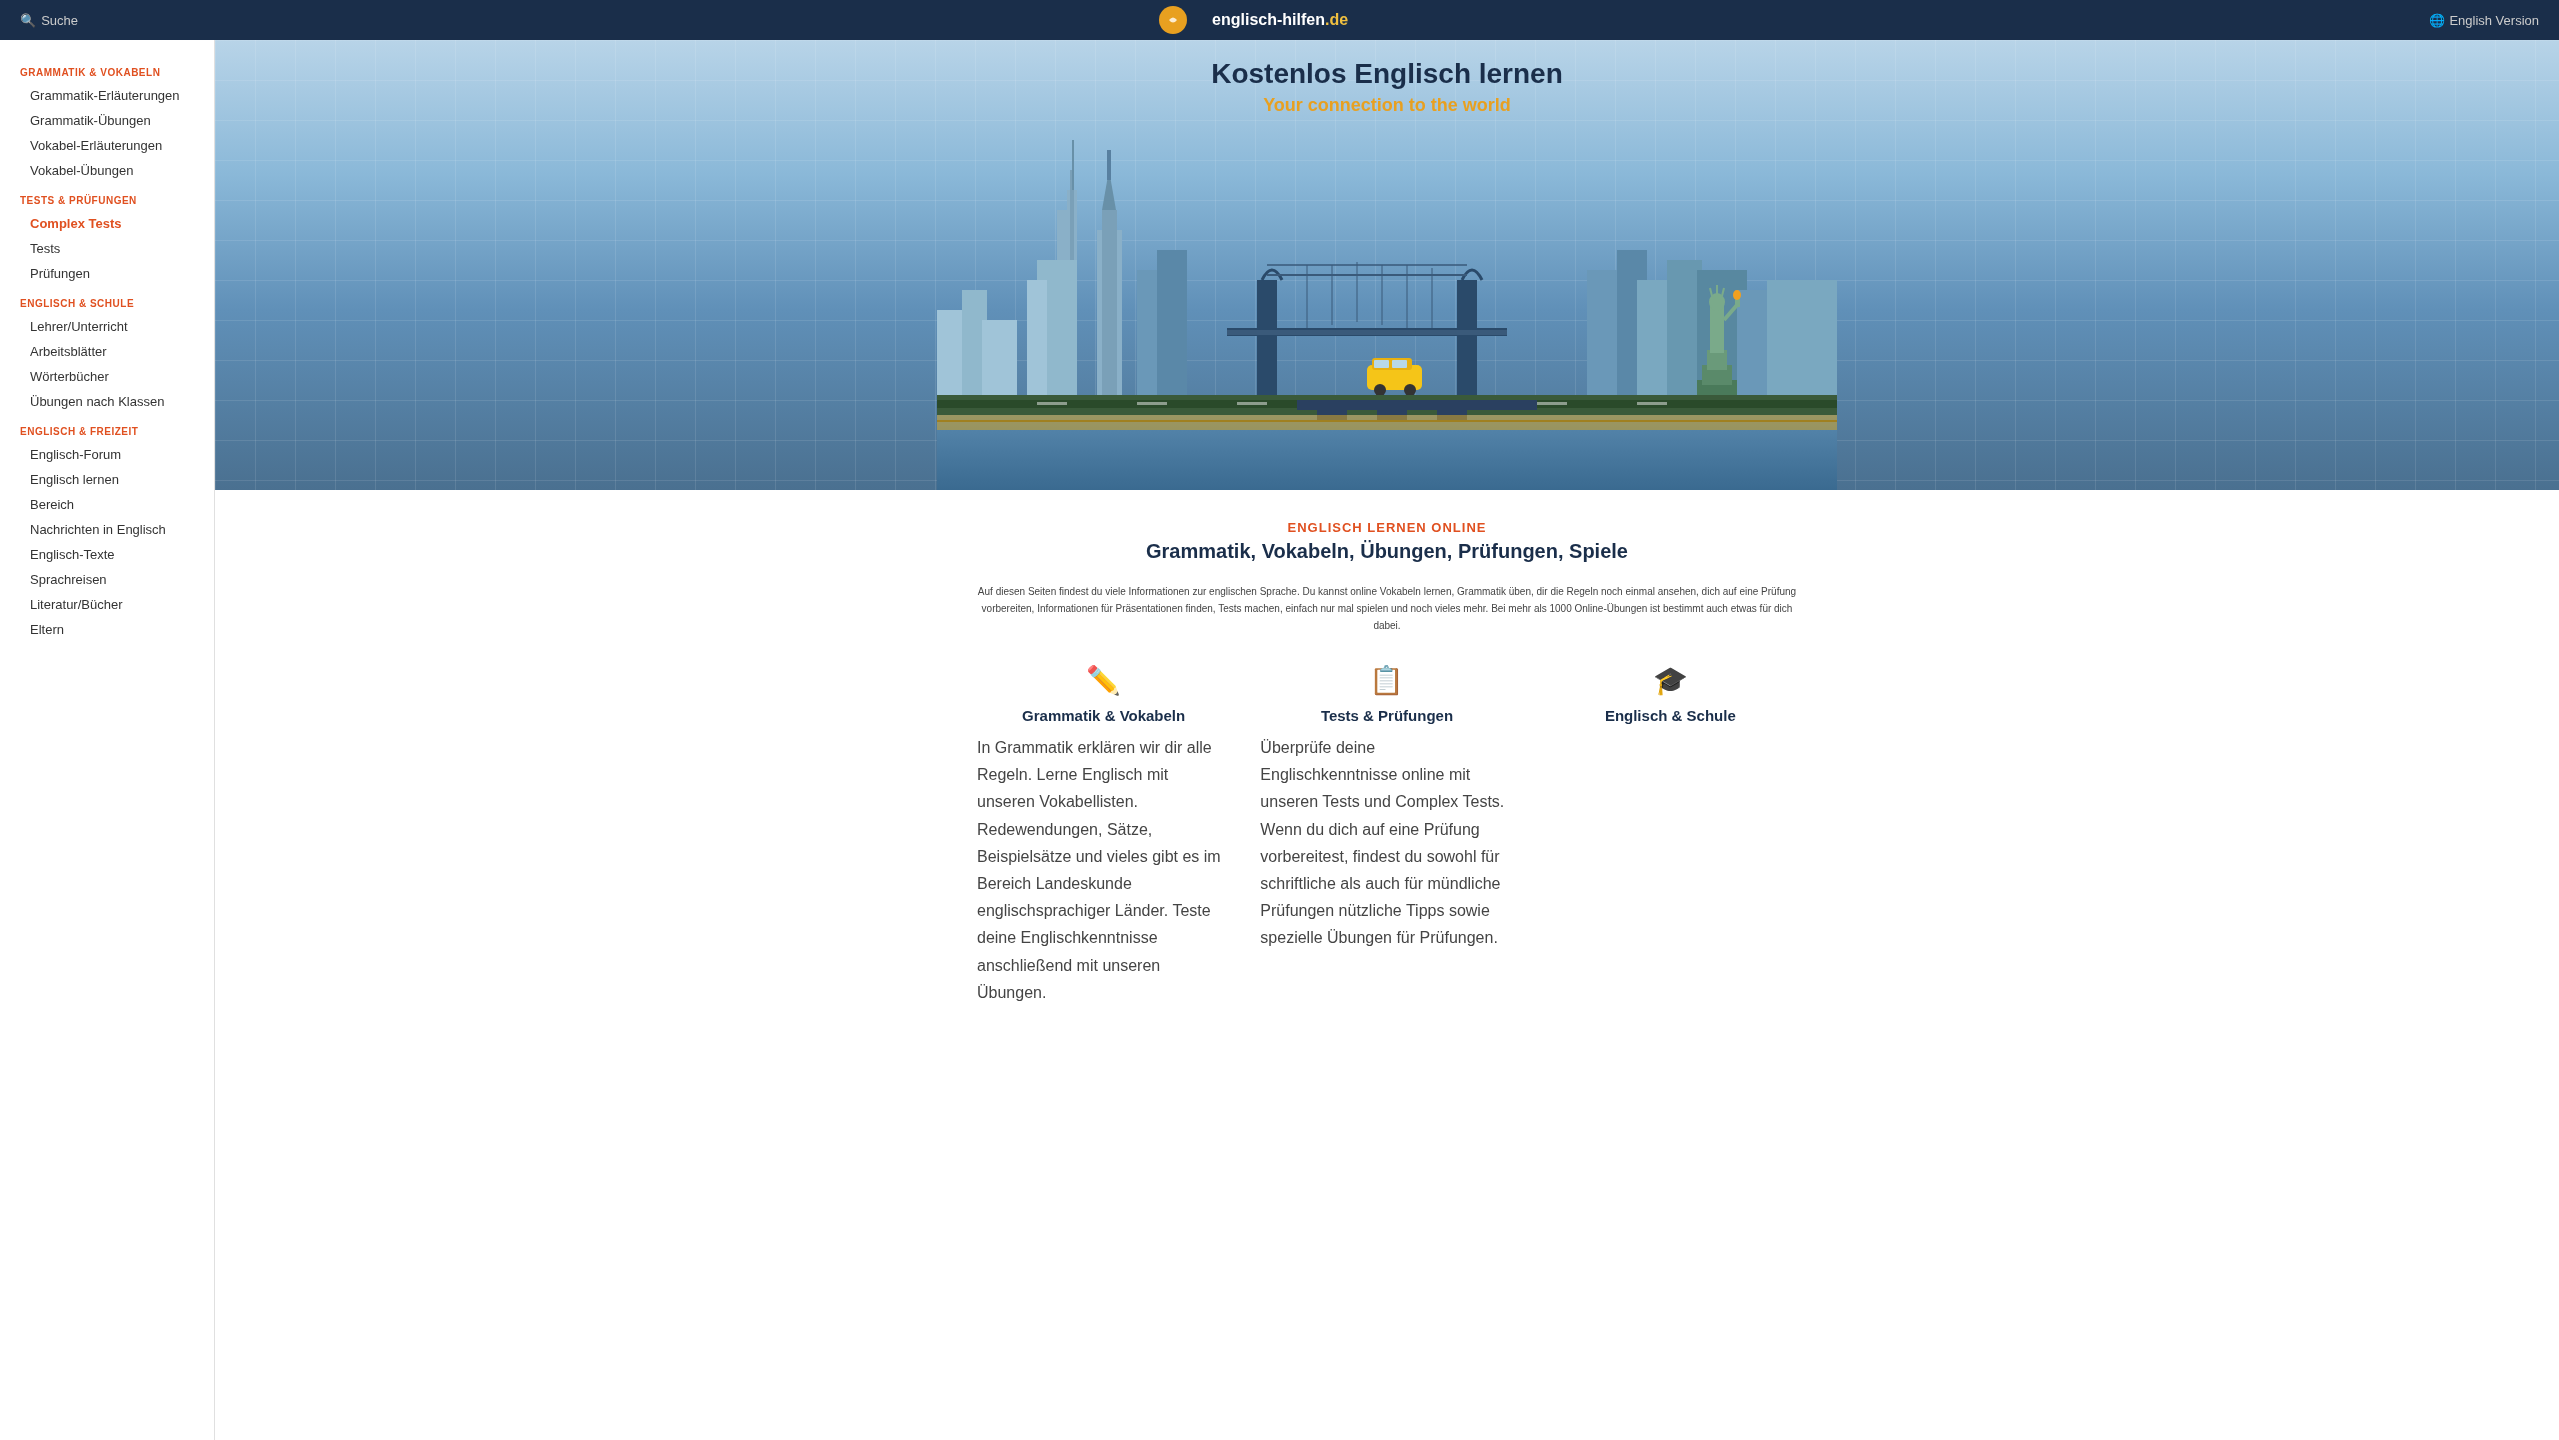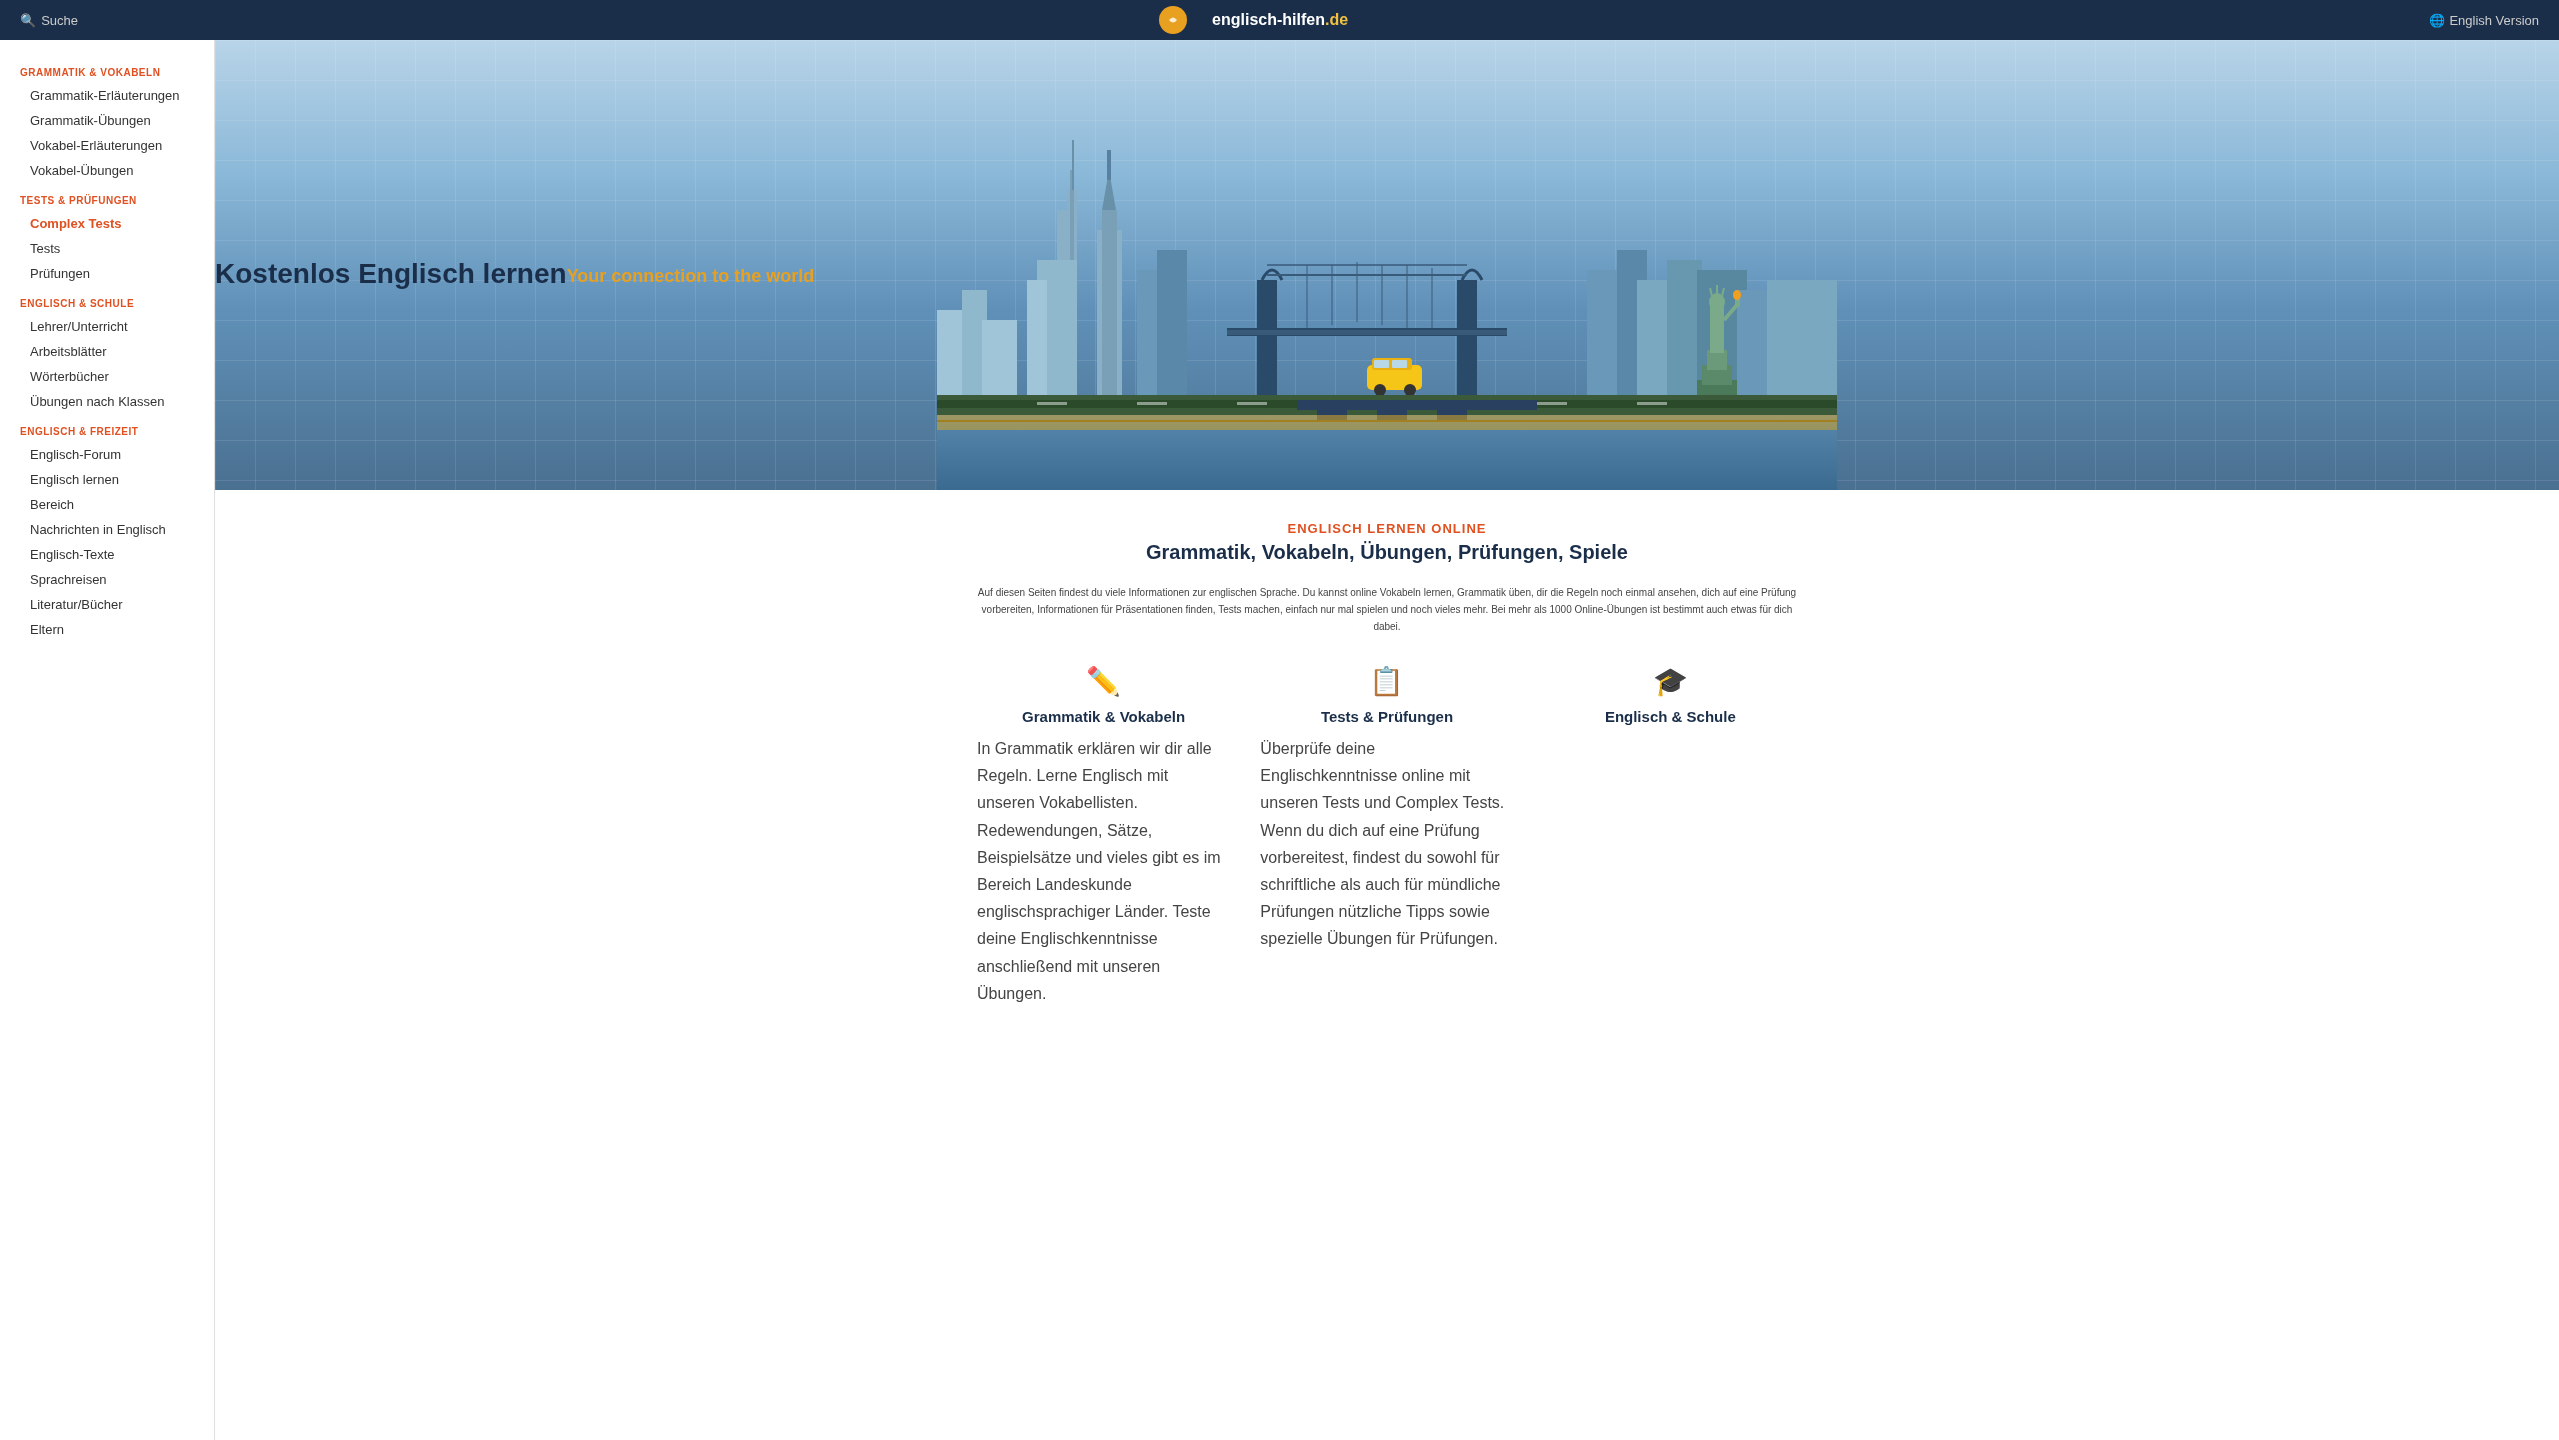--- a/index.html
+++ b/index.html
@@ -92,21 +92,21 @@
     }
 
     
     #hero {
       width: 100%;
       height: 450px;
       background: linear-gradient(180deg, #b8d4e8 0%, #8ab8d8 30%, #6090b8 60%, #4a7090 100%);
       position: relative;
       overflow: hidden;
       display: flex;
-      flex-direction: row;
+      flex-direction: column;
       align-items: center;
       padding-top: 18px;
     }
     #hero .hero-title {
       font-size: 28px;
       font-weight: bold;
       color: #1a2e4a;
       text-align: center;
       z-index: 5;
     }
@@ -134,23 +134,23 @@
       position: absolute;
       top: 0; left: 0; right: 0; bottom: 0;
       background-image: 
         linear-gradient(rgba(255,255,255,0.1) 1px, transparent 1px),
         linear-gradient(90deg, rgba(255,255,255,0.1) 1px, transparent 1px);
       background-size: 40px 40px;
     }
 
     
     #content-section {
-      padding: 23px 40px;
+      padding: 30px 40px;
       max-width: 900px;
-      margin: 8px auto;
+      margin: 0 auto;
     }
 
     .section-header {
       text-align: center;
       margin-bottom: 20px;
     }
     .section-header .online-label {
       color: #e05020;
       font-size: 13px;
       font-weight: bold;

